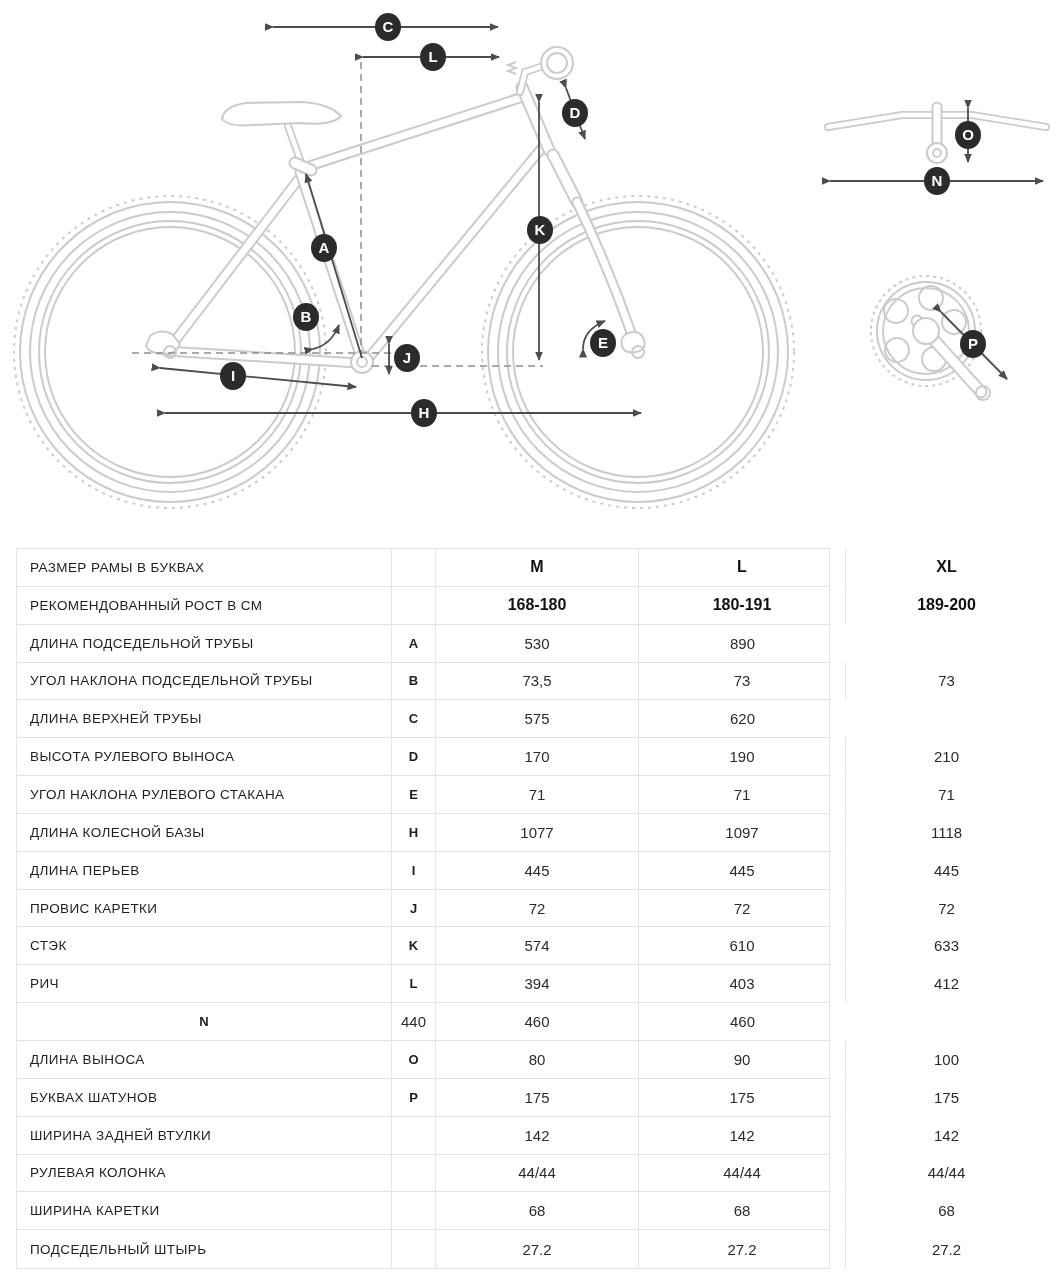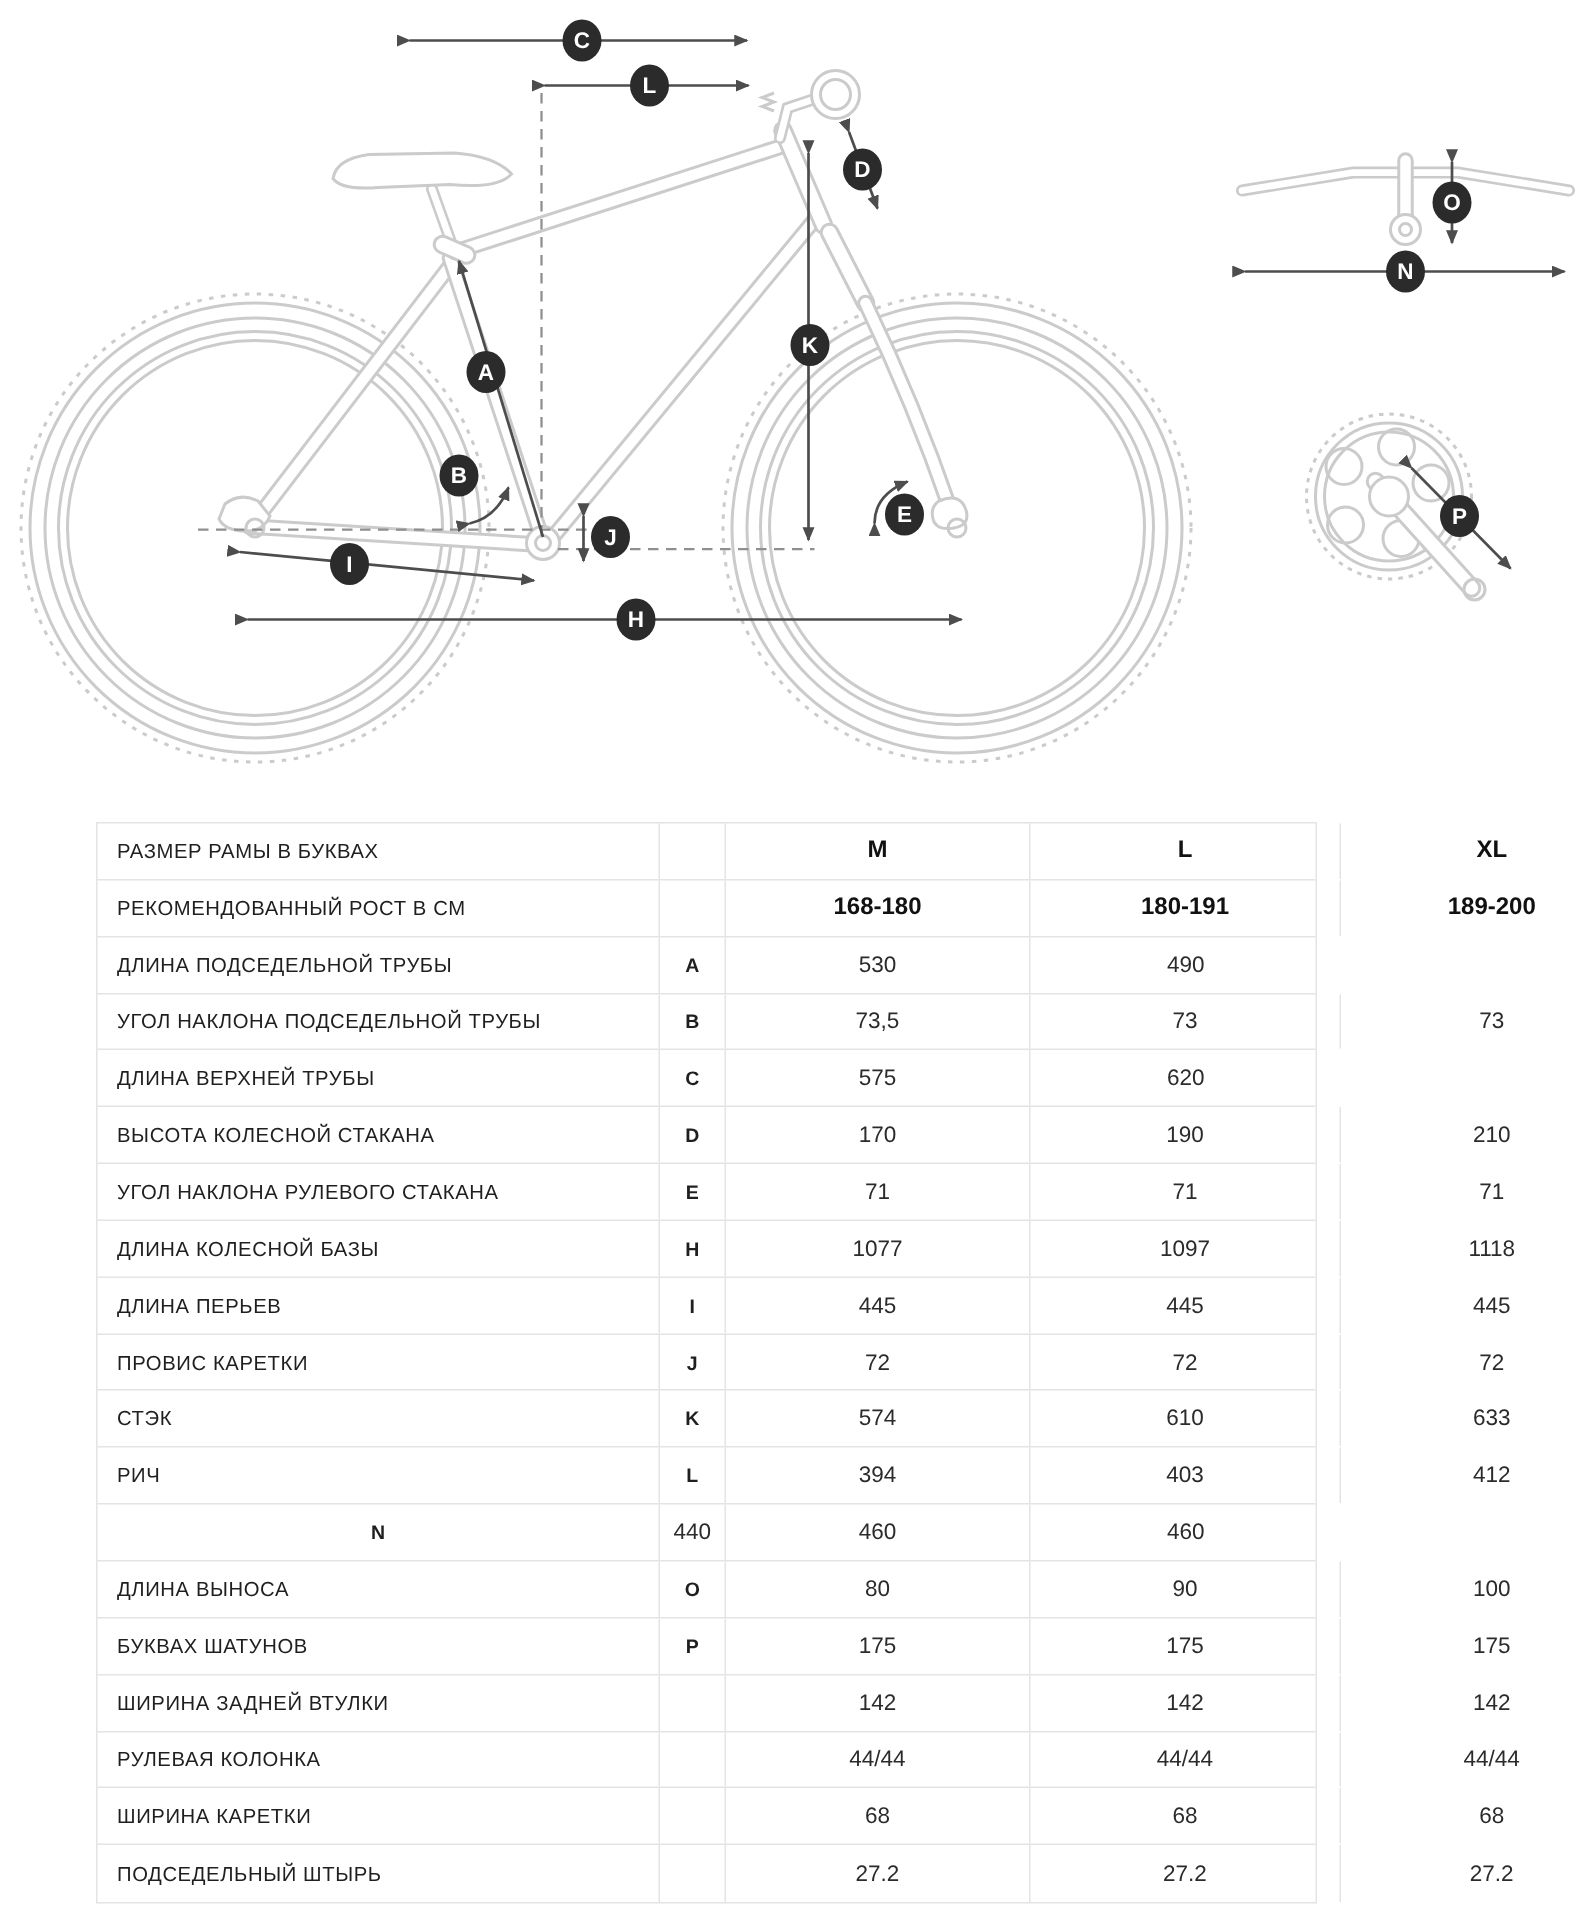--- a/index.html
+++ b/index.html
@@ -21,21 +21,20 @@
   .lnf { stroke:#cbcbcb; stroke-width:2; fill:#ffffff; }
   .dim { stroke:#4d4d4d; stroke-width:1.8; fill:none; }
   .dash { stroke:#8f8f8f; stroke-width:1.5; fill:none; stroke-dasharray:7 5; }
   .badge { fill:#2b2b2b; }
   .badge-letter { fill:#ffffff; font-family:"Liberation Sans", sans-serif; font-weight:bold; font-size:15px; text-anchor:middle; }
 
   
   .spec-table {
     position:absolute; left:16px; top:548px; width:814px;
     border:1px solid #e4e4e4;
-    margin-left:48px;
   }
   .trow {
     display:grid;
     grid-template-columns:375px 44px 203px 207px 201px;
     height:37.85px;
     border-bottom:1px solid #e4e4e4;
   }
   .trow:last-child { border-bottom:none; }
   .c { display:flex; align-items:center; justify-content:center; color:#2b2b2b; font-size:15px; border-right:1px solid #e4e4e4; overflow:hidden; }
   .c:last-child { border-right:none; }
@@ -218,40 +217,40 @@
       <div class="c ltr"></div>
       <div class="c val">168-180</div>
       <div class="c val">180-191</div>
       <div class="c val">189-200</div>
     </div>
 
     <div class="trow">
       <div class="c lbl">ДЛИНА ПОДСЕДЕЛЬНОЙ ТРУБЫ</div>
       <div class="c ltr">A</div>
       <div class="c val">530</div>
-      <div class="c val">490</div>
+      <div class="c val">890</div>
     </div>
 
     <div class="trow">
       <div class="c lbl">УГОЛ НАКЛОНА ПОДСЕДЕЛЬНОЙ ТРУБЫ</div>
       <div class="c ltr">B</div>
       <div class="c val">73,5</div>
       <div class="c val">73</div>
       <div class="c val">73</div>
     </div>
 
     <div class="trow">
       <div class="c lbl">ДЛИНА ВЕРХНЕЙ ТРУБЫ</div>
       <div class="c ltr">C</div>
       <div class="c val">575</div>
       <div class="c val">620</div>
     </div>
 
     <div class="trow">
-      <div class="c lbl">ВЫСОТА КОЛЕСНОЙ СТАКАНА</div>
+      <div class="c lbl">ВЫСОТА РУЛЕВОГО ВЫНОСА</div>
       <div class="c ltr">D</div>
       <div class="c val">170</div>
       <div class="c val">190</div>
       <div class="c val">210</div>
     </div>
 
     <div class="trow">
       <div class="c lbl">УГОЛ НАКЛОНА РУЛЕВОГО СТАКАНА</div>
       <div class="c ltr">E</div>
       <div class="c val">71</div>

